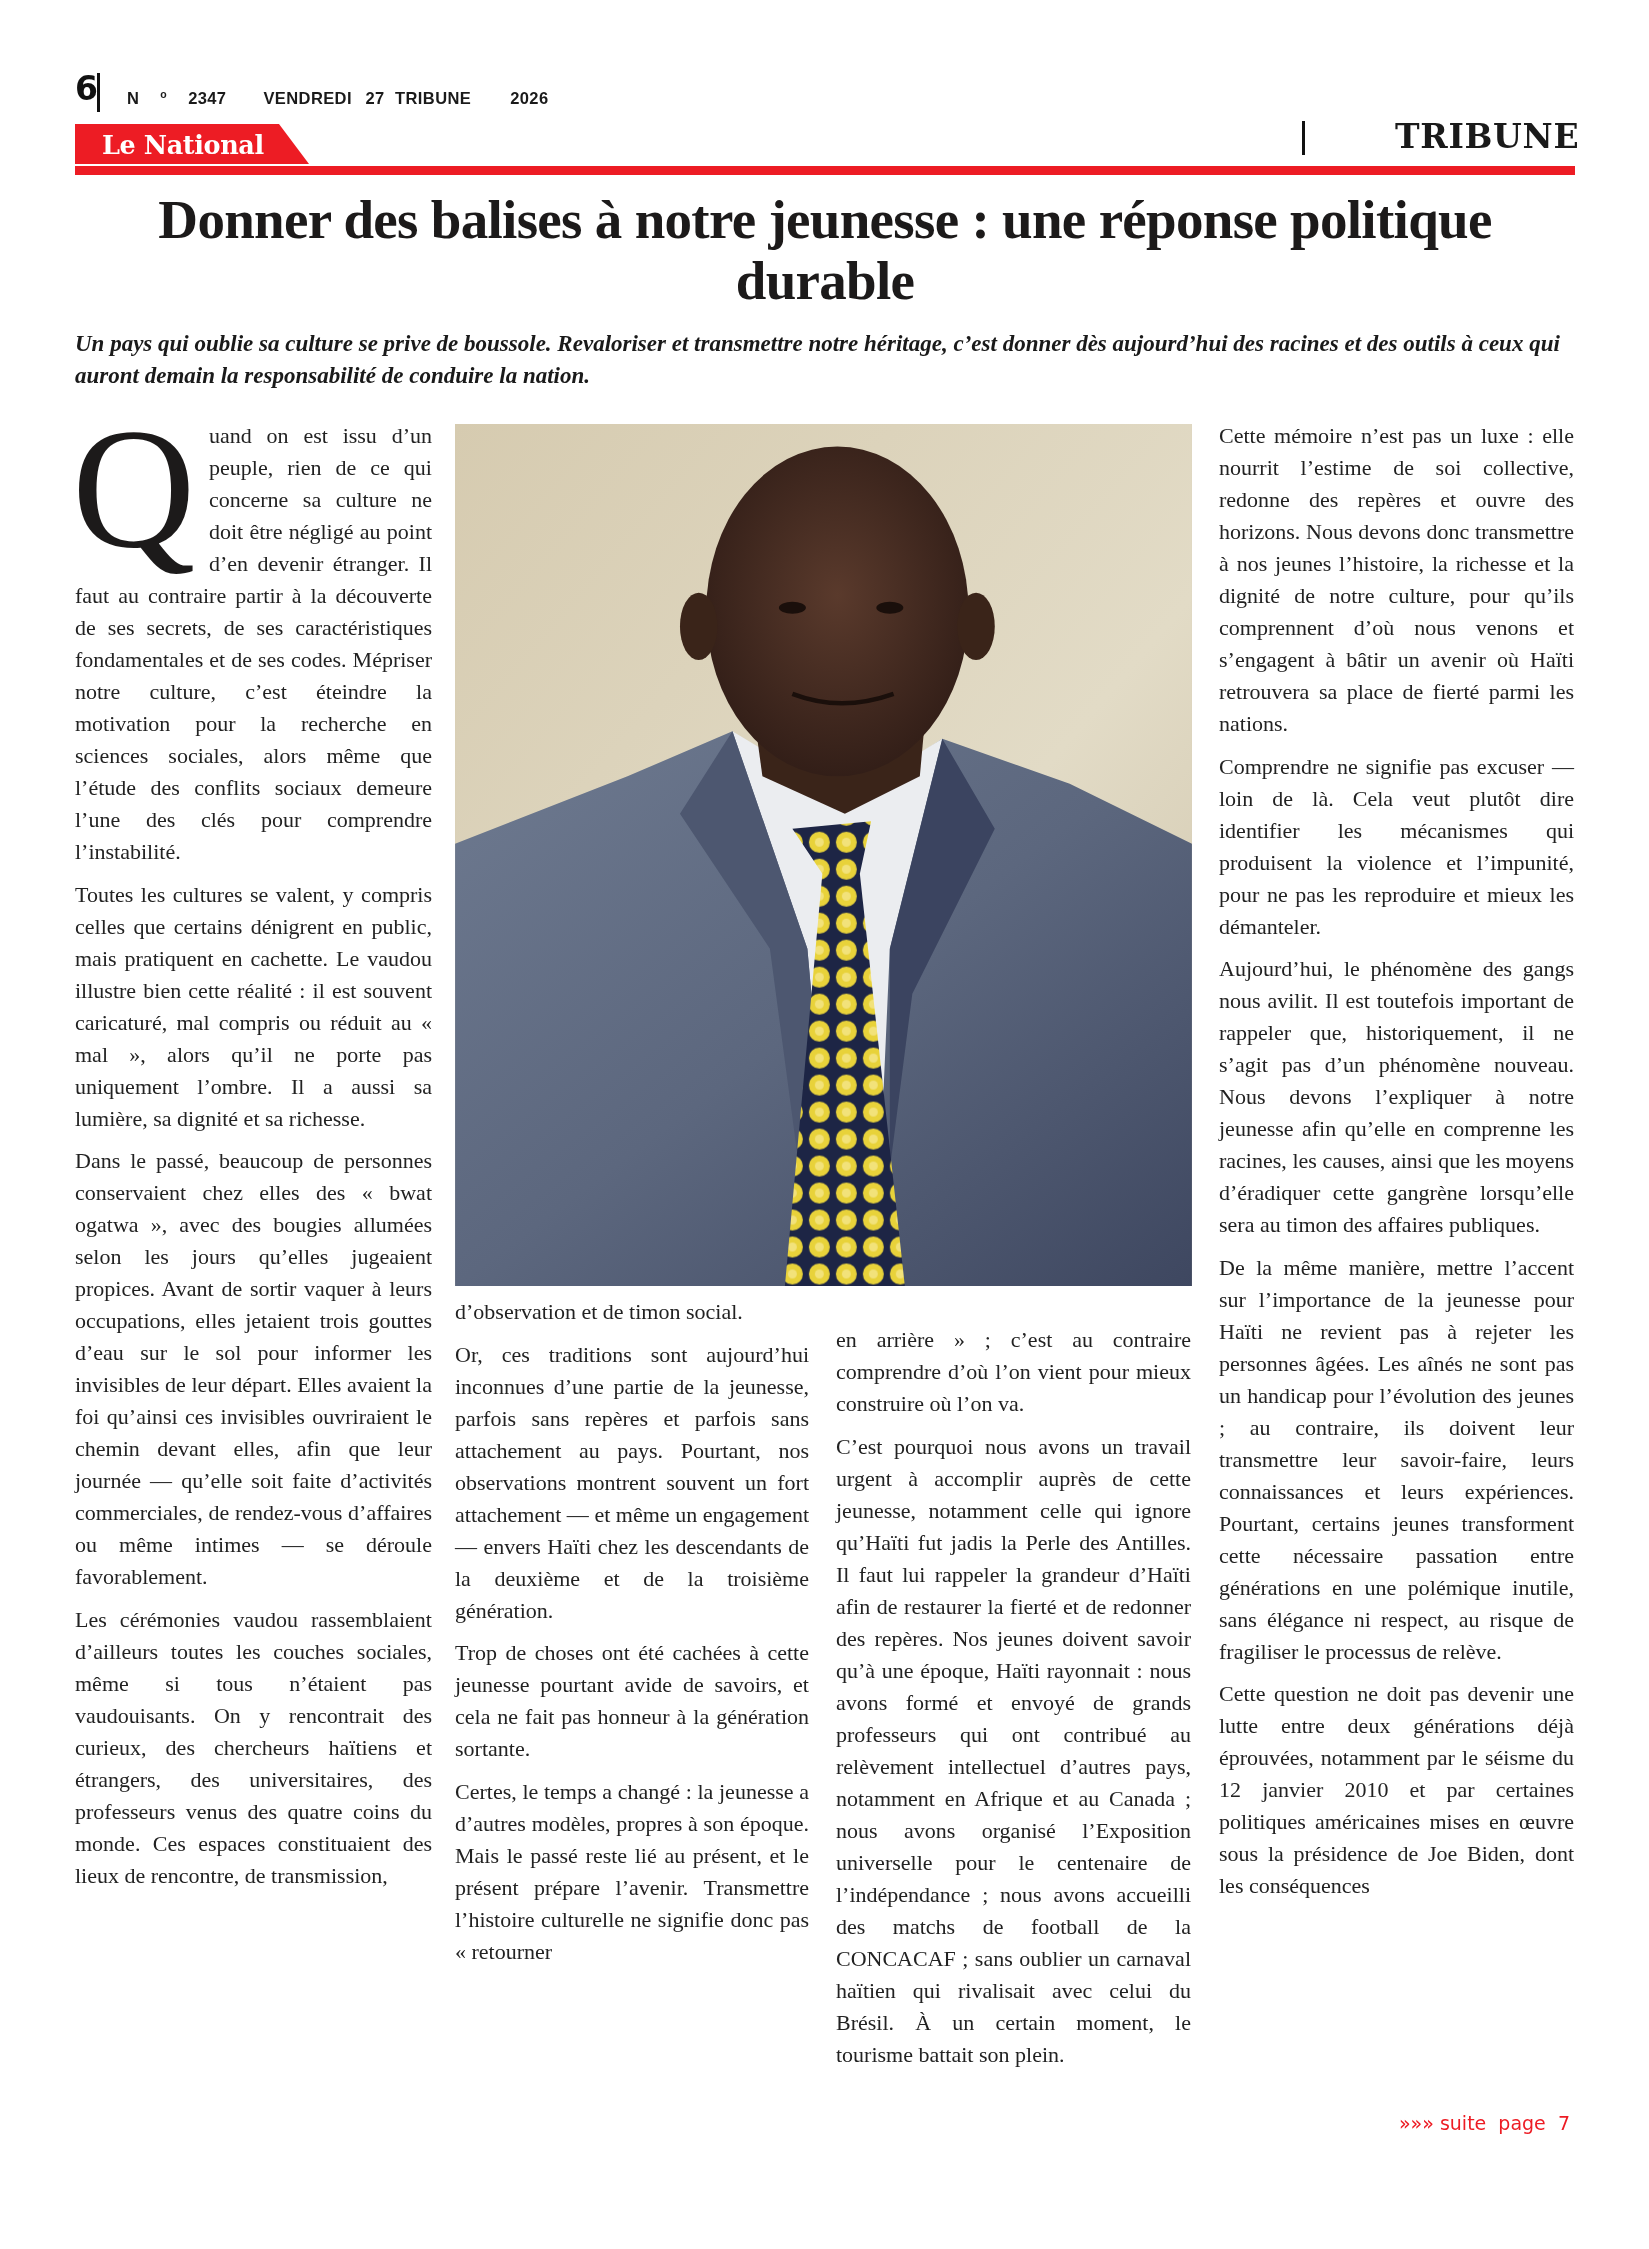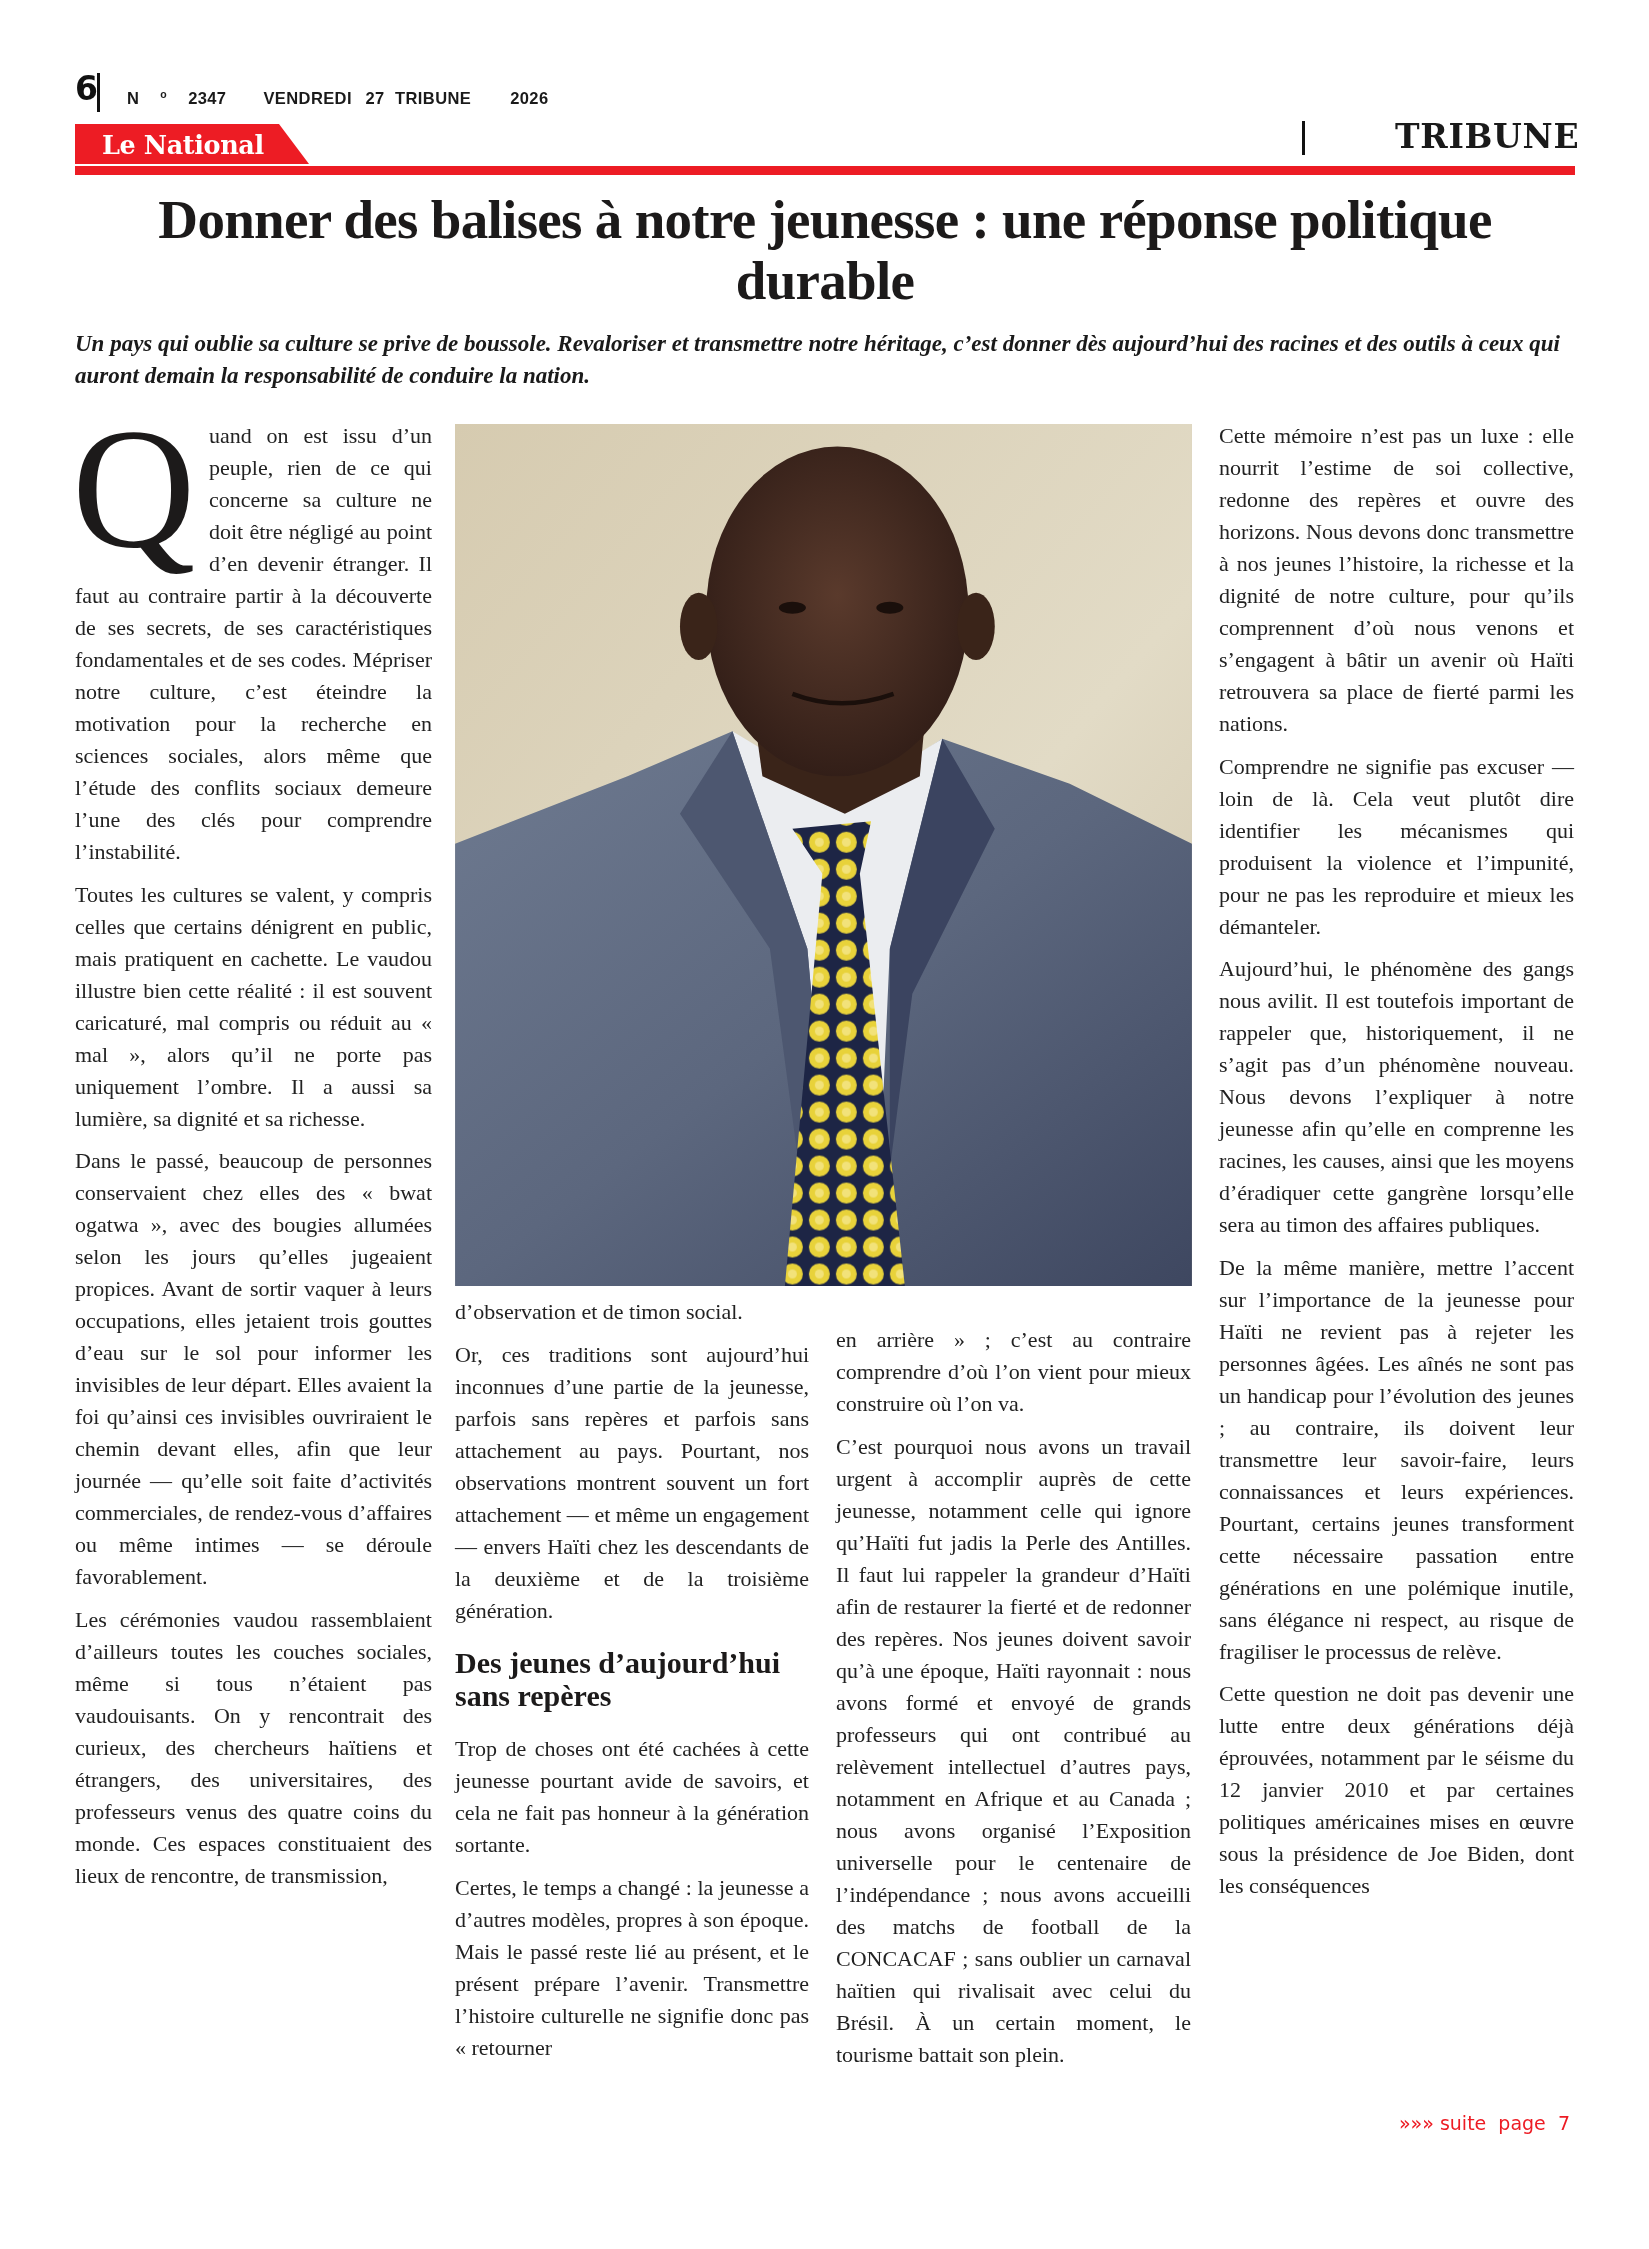--- a/index.html
+++ b/index.html
@@ -105,21 +105,20 @@
     <ellipse cx="695" cy="270" rx="25" ry="45" fill="#3a2419"></ellipse>
     <ellipse cx="450" cy="245" rx="18" ry="8" fill="#1a0f0b"></ellipse>
     <ellipse cx="580" cy="245" rx="18" ry="8" fill="#1a0f0b"></ellipse>
     <path d="M450 360 Q515 385 585 360" stroke="#1a0f0b" stroke-width="6" fill="none"></path>
   </svg>
 </div>
 
 <div class="col" id="col2">
   <p>d’observation et de timon social.</p>
   <p>Or, ces traditions sont aujourd’hui inconnues d’une partie de la jeunesse, parfois sans repères et parfois sans attachement au pays. Pourtant, nos observations montrent souvent un fort attachement — et même un engagement — envers Haïti chez les descendants de la deuxième et de la troisième génération.</p>
-  <p class="subhead">Des jeunes d’aujourd’hui sans repères</p>
   <p>Trop de choses ont été cachées à cette jeunesse pourtant avide de savoirs, et cela ne fait pas honneur à la génération sortante.</p>
   <p>Certes, le temps a changé : la jeunesse a d’autres modèles, propres à son époque. Mais le passé reste lié au présent, et le présent prépare l’avenir. Transmettre l’histoire culturelle ne signifie donc pas « retourner</p>
 </div>
 
 <div class="col" id="col3">
   <p>en arrière » ; c’est au contraire comprendre d’où l’on vient pour mieux construire où l’on va.</p>
   <p>C’est pourquoi nous avons un travail urgent à accomplir auprès de cette jeunesse, notamment celle qui ignore qu’Haïti fut jadis la Perle des Antilles. Il faut lui rappeler la grandeur d’Haïti afin de restaurer la fierté et de redonner des repères. Nos jeunes doivent savoir qu’à une époque, Haïti rayonnait : nous avons formé et envoyé de grands professeurs qui ont contribué au relèvement intellectuel d’autres pays, notamment en Afrique et au Canada ; nous avons organisé l’Exposition universelle pour le centenaire de l’indépendance ; nous avons accueilli des matchs de football de la CONCACAF ; sans oublier un carnaval haïtien qui rivalisait avec celui du Brésil. À un certain moment, le tourisme battait son plein.</p>
 </div>
 
 <div class="col" id="col4">

